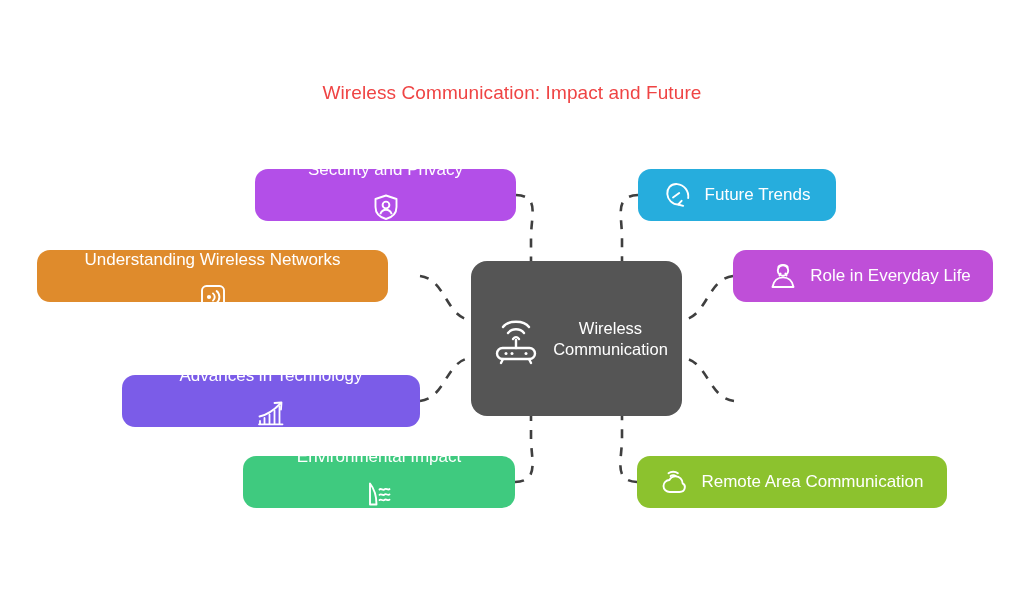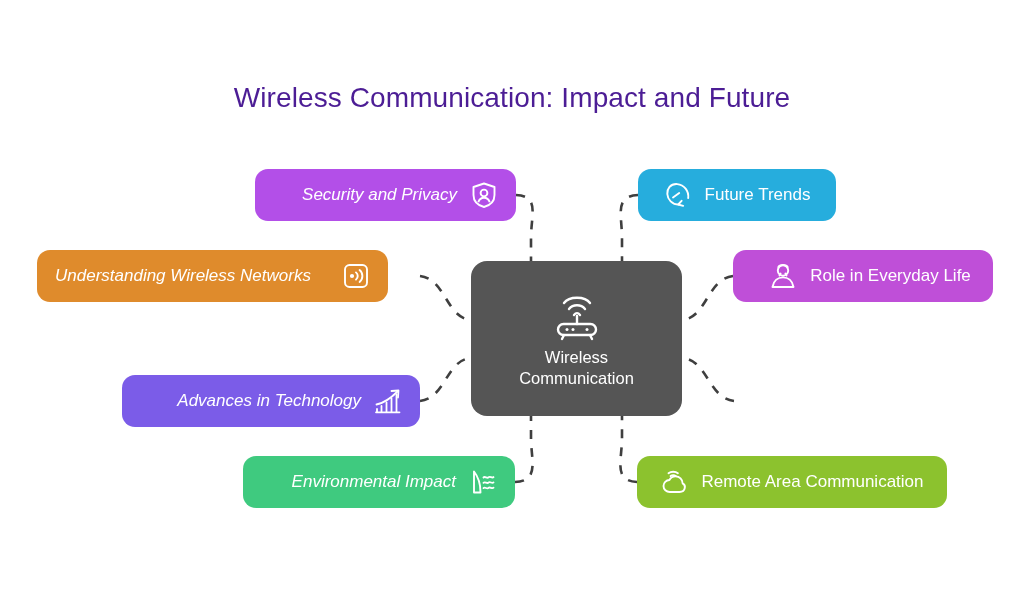--- a/index.html
+++ b/index.html
@@ -8,52 +8,52 @@
     background:#ffffff;
     font-family:"Liberation Sans", sans-serif;
     overflow:hidden;
   }
   #stage { position:relative; width:1024px; height:614px; background:#fff; }
 
   
   .title {
     position:absolute; left:0; top:82px; width:1024px;
     text-align:center;
-    font-size:28px; font-weight:400; color:#4c1d95;
+    font-size:19px; font-weight:400; color:#ef4444;
     letter-spacing:.1px;
   }
 
   
   .wires { position:absolute; left:0; top:0; width:1024px; height:614px; }
 
   
   .center-node {
     position:absolute; left:471px; top:261px;
     width:211px; height:155px;
     background:#555555; border-radius:16px;
-    display:flex; flex-direction:column;
+    display:flex; 
     align-items:center; justify-content:center;
     gap:6px;
   }
   .center-icon { width:62px; height:52px; display:block; }
   .center-label {
     color:#ffffff; font-size:16.5px; line-height:21px;
     text-align:center; font-weight:400; white-space:pre-line;
   }
 
   
   .node {
     position:absolute;
     display:flex; align-items:center;
     height:52px; border-radius:13px;
     padding:0 18px; gap:13px;
     color:#ffffff; font-size:17px; font-weight:400;
     white-space:nowrap;
   }
-  .node.left  { flex-direction:row;  justify-content:flex-end;font-style:italic; }
+  .node.left  { flex-direction:column;  justify-content:flex-end; }
   .node.right { flex-direction:row;  justify-content:center; }
   .node .ico { flex:0 0 auto; width:28px; height:28px; display:block; }
   .node .lbl { flex:0 0 auto; }
 
   
   #n-security   { left:255px;  top:169px; width:261px; }
   #n-understand { left:37px;   top:250px; width:351px;justify-content:space-between; }
   #n-advances   { left:122px;  top:375px; width:298px; }
   #n-environ    { left:243px;  top:456px; width:272px; }
 

